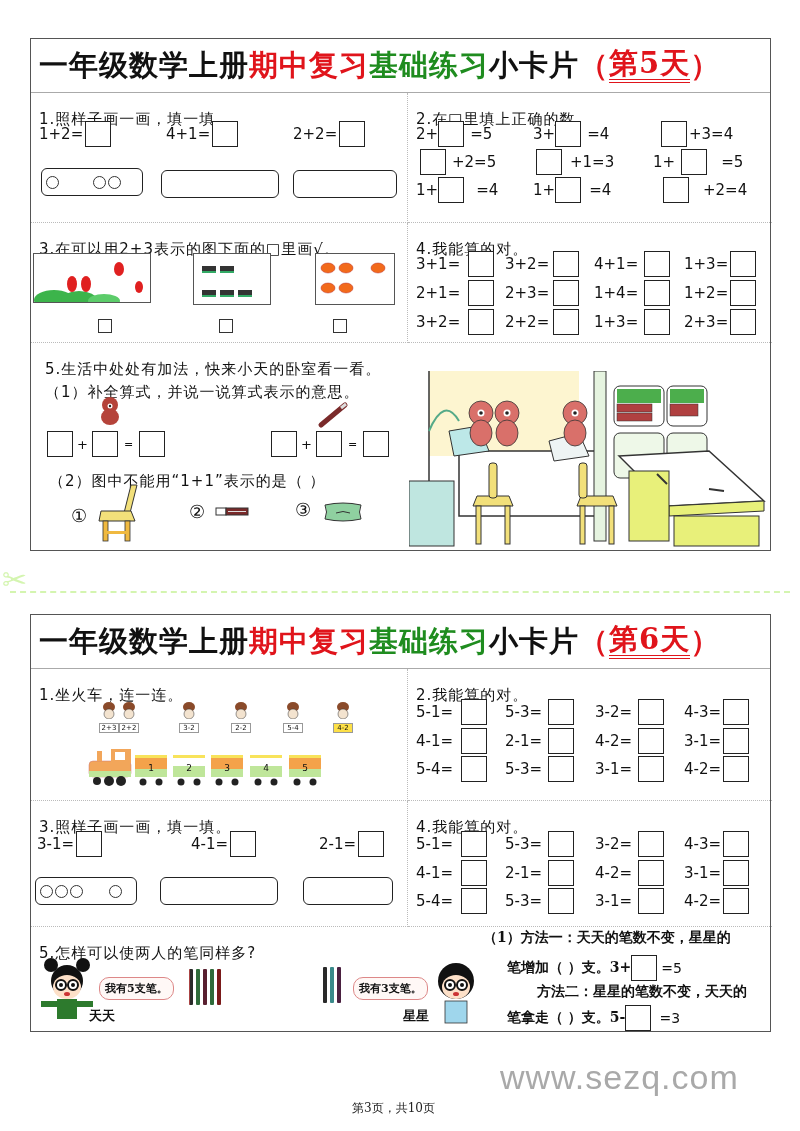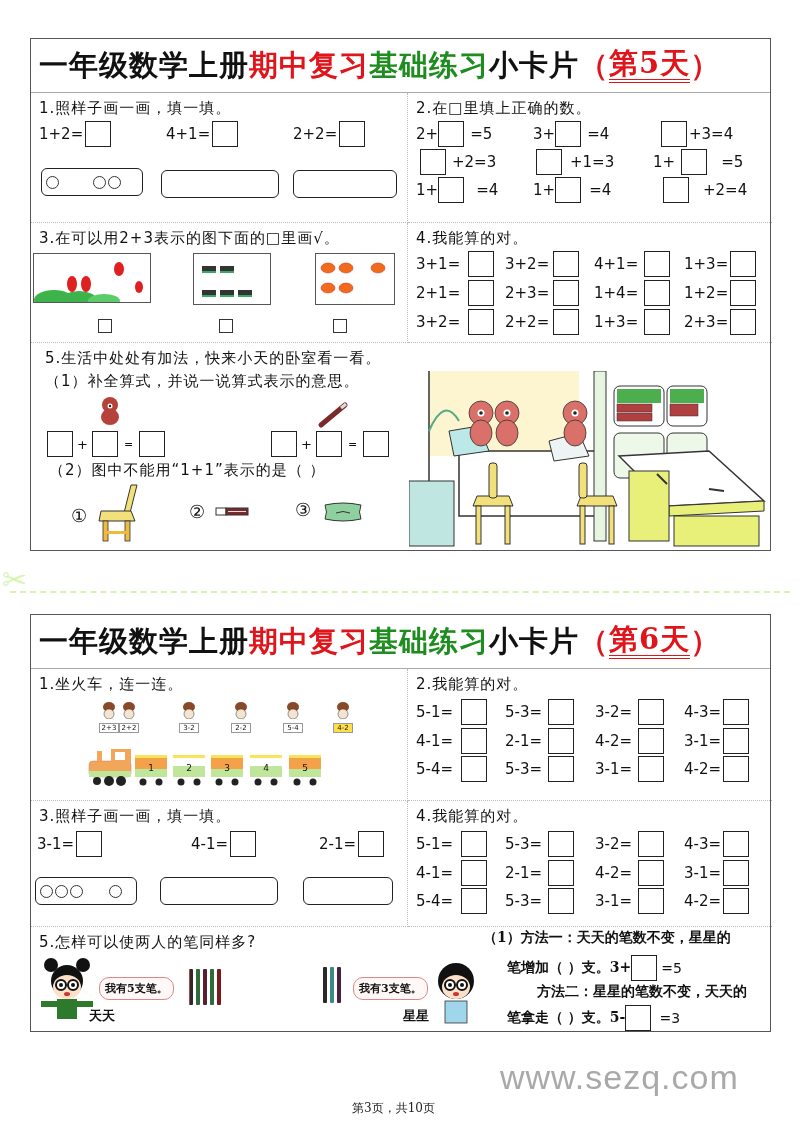--- a/index.html
+++ b/index.html
@@ -9,21 +9,21 @@
   .card { position: absolute; left: 30px; width: 741px; border: 1.5px solid #555; background: #fff; }
   .card-title { height: 54px; border-bottom: 1px solid #aaa; display: flex; align-items: center; padding-left: 8px;
     font-family: "DejaVu Serif", "Liberation Serif", serif; font-weight: bold; font-size: 29px; letter-spacing: 1px; white-space: nowrap; }
   .t-black { color: #111; }
   .t-red { color: #e0141b; }
   .t-green { color: #1f8c1f; }
   .t-day { color: #e0141b; border-bottom: 4px double #e0141b; line-height: 1; padding-bottom: 1px; }
 
   .grid { position: relative; }
   .cell { position: absolute; border-right: 1px dotted #bbb; border-bottom: 1px dotted #bbb; padding: 6px 8px; }
-  .q-title { font-size: 15px; letter-spacing: 1px; white-space: nowrap; }
+  .q-title { font-size: 15px; letter-spacing: 1px; white-space: nowrap; margin-top: 11px; }
 
   .box { display: inline-block; width: 26px; height: 26px; border: 1.5px solid #222; background: #fff; vertical-align: middle; }
   .box.sm { width: 14px; height: 14px; border: 1px solid #333; }
   .eq { position: absolute; font-size: 15px; display: flex; align-items: center; white-space: nowrap; }
   .eq .expr { margin-right: 2px; }
   .pill { position: absolute; height: 28px; border: 1.5px solid #222; border-radius: 6px; display: flex; align-items: center; padding-left: 4px; gap: 2px; }
   .circ { width: 13px; height: 13px; border: 1px solid #333; border-radius: 50%; display: inline-block; }
   .gap { width: 30px; display: inline-block; }
 
   .pic { position: absolute; border: 1px solid #555; background: #fff; overflow: hidden; }
@@ -94,21 +94,21 @@
         </div>
       <div class="eq" style="left:253px;top:28px;">
           <span></span>
           <span class="box"></span>
           <span style="margin-left:2px">+3=4</span>
         </div>
 
       <div class="eq" style="left:12px;top:56px;">
           <span></span>
           <span class="box"></span>
-          <span style="margin-left:6px">+2=3</span>
+          <span style="margin-left:6px">+2=5</span>
         </div>
       <div class="eq" style="left:128px;top:56px;">
           <span></span>
           <span class="box"></span>
           <span style="margin-left:8px">+1=3</span>
         </div>
       <div class="eq" style="left:245px;top:56px;">
           <span>1+</span>
           <span class="box" style="margin-left:6px"></span>
           <span style="margin-left:14px">=5</span>

